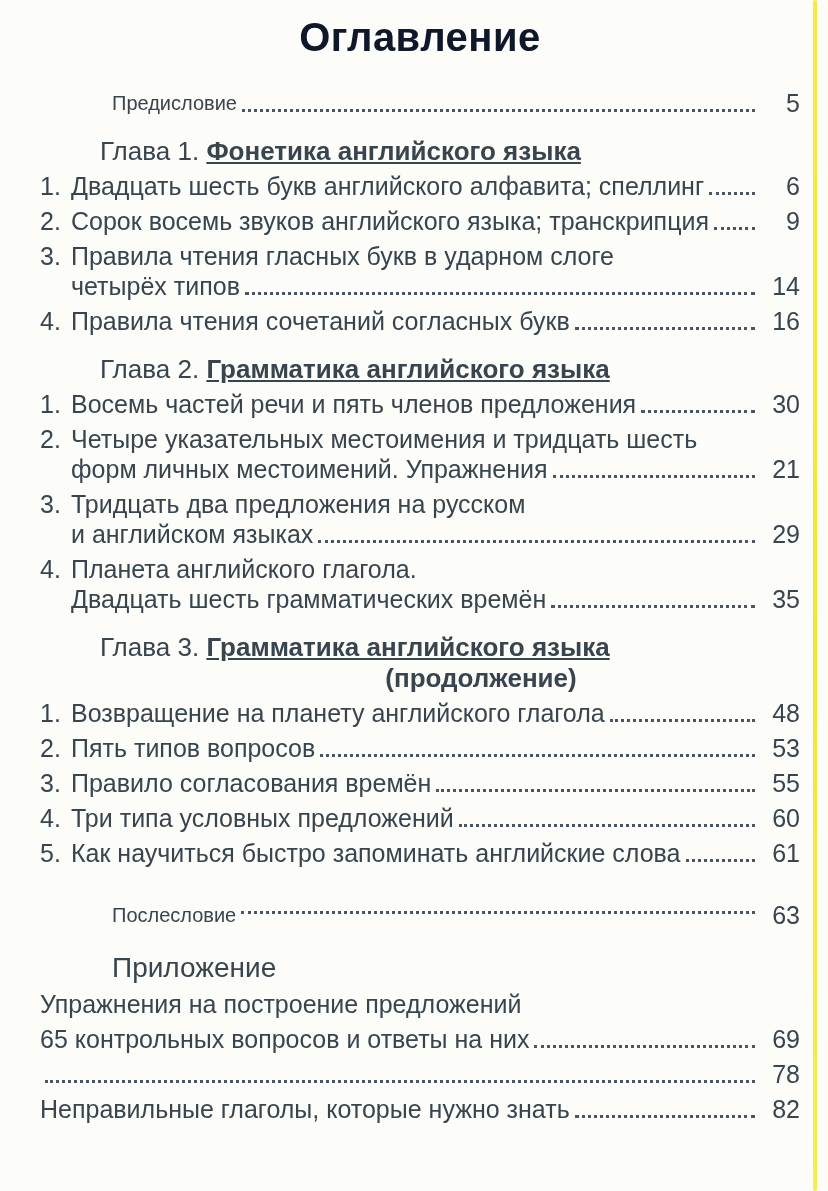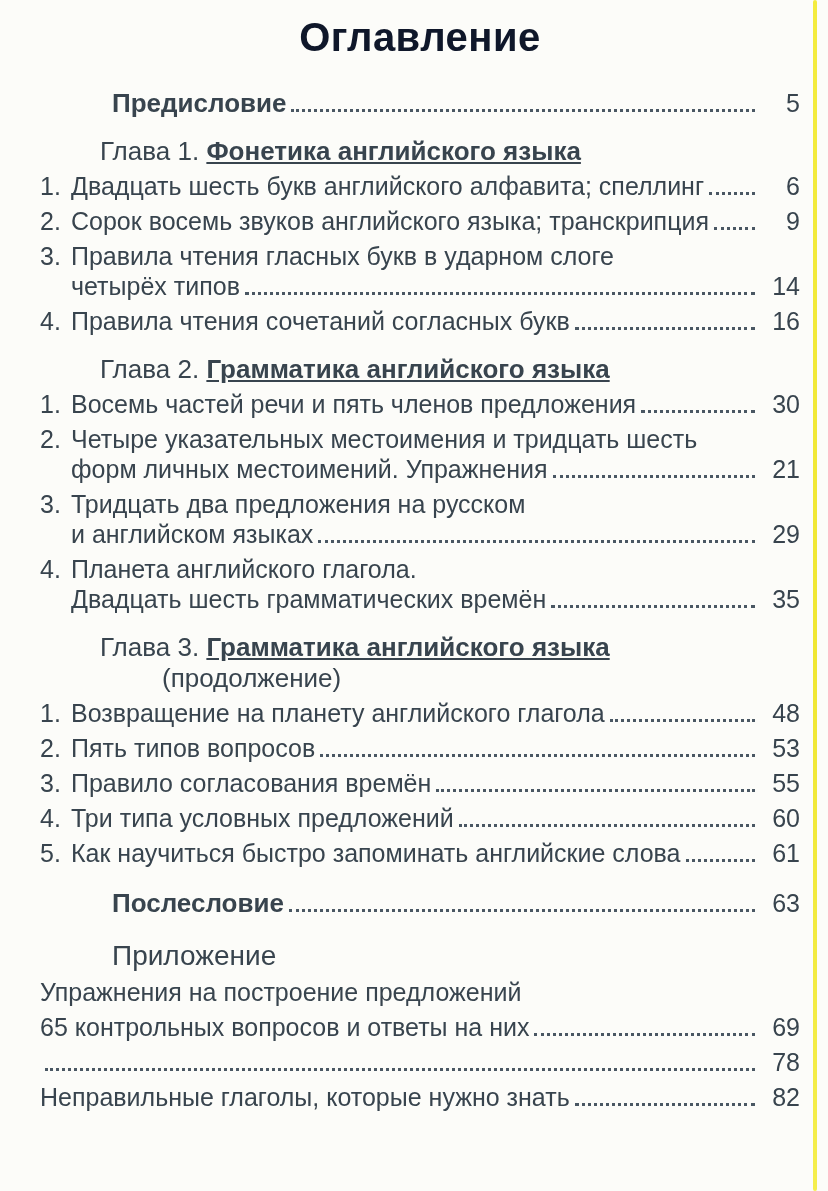--- a/index.html
+++ b/index.html
@@ -35,29 +35,29 @@
   .num { display: inline-block; min-width: 31px; }
   .dots {
     flex: 1 1 auto; min-width: 18px;
     border-bottom: 3px dotted #4a5763;
     margin: 0 9px 6px 5px;
   }
   .pg { min-width: 36px; text-align: right; flex: 0 0 auto; }
   .cont { padding-left: 31px; }
   .no-indent .cont { padding-left: 0; }
   .preface-row { margin: 28px 0 0 72px; }
-  .preface-row .label, .after-row .label { font-weight: 700; font-size: 26px; }
-  .after-row { margin: 20px 0 0 72px; }
+  .preface-row .label, .after-row .label { font-weight: 400; font-size: 20px; }
+  .after-row { margin: 32px 0 0 72px; align-items: center; }
   .chapter-head {
     font-size: 26px; line-height: 31px;
     margin: 18px 0 4px 60px;
   }
   .chapter-head .prefix { font-weight: 400; }
   .chapter-head .chtitle { font-weight: 700; text-decoration: underline; }
-  .chapter-head .subtitle { font-weight: 400; padding-left: 62px; }
+  .chapter-head .subtitle { font-weight: 700; padding-left: 62px; text-align: center; }
   .appendix-head {
     font-size: 28px; line-height: 31px; font-weight: 400;
     margin: 22px 0 6px 72px;
   }
 </style>
 </head>
 <body>
 
 <div class="edge-line"></div>
 

